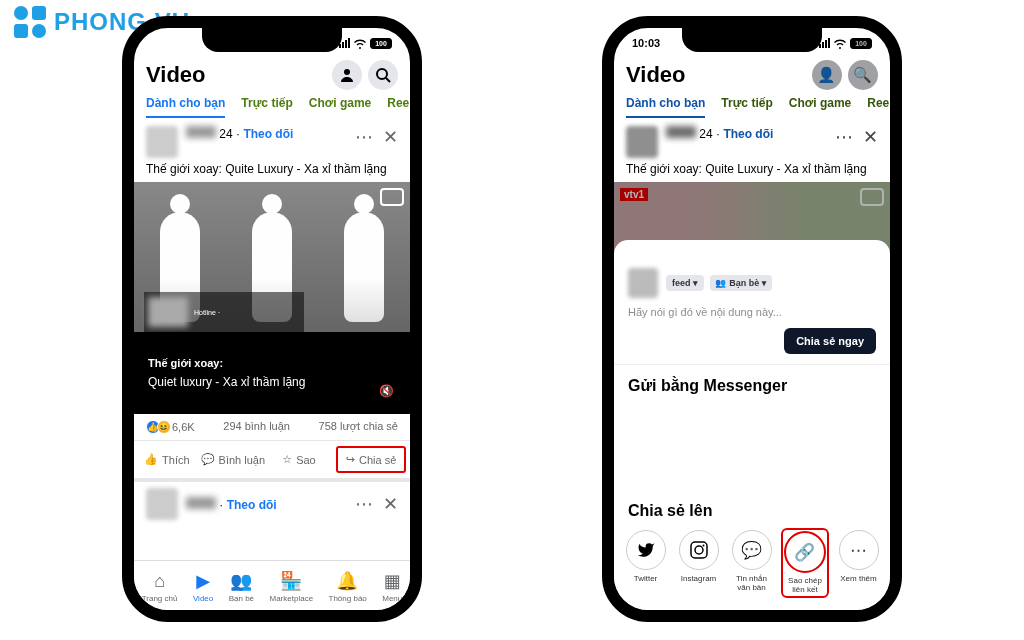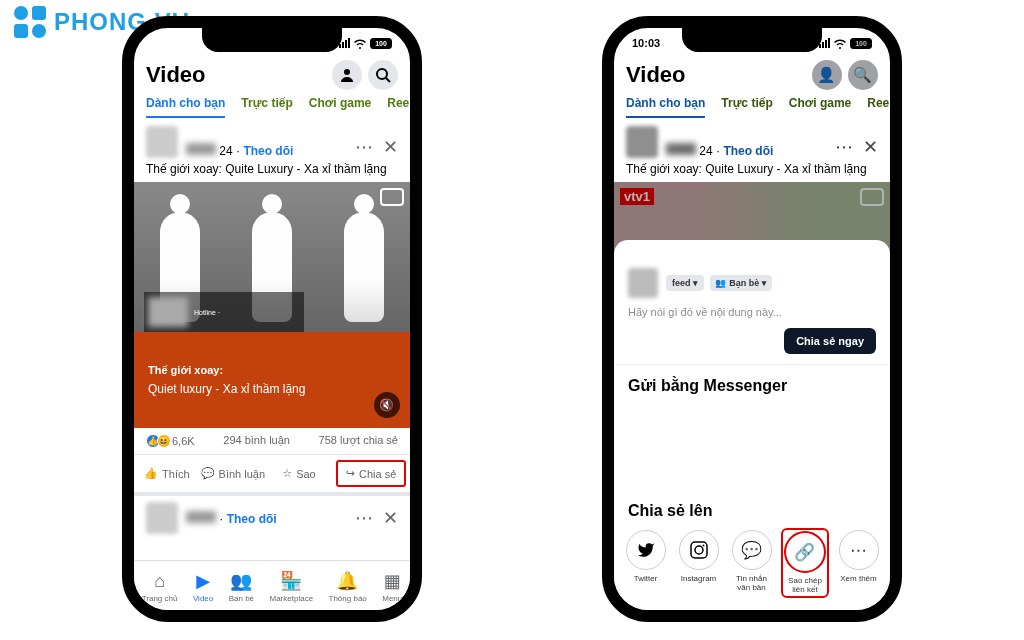--- a/index.html
+++ b/index.html
@@ -21,55 +21,55 @@
   .sigbar{display:flex;gap:1px;align-items:flex-end}
   .sigbar span{width:2px;background:#000}
   .sigbar span:nth-child(1){height:4px}.sigbar span:nth-child(2){height:6px}.sigbar span:nth-child(3){height:8px}.sigbar span:nth-child(4){height:10px}
   .header{display:flex;justify-content:space-between;align-items:center;padding:2px 12px 0}
   .header-title{font-size:22px;font-weight:700}
   .header-icons{display:flex;gap:6px}
   .circ-btn{width:30px;height:30px;border-radius:50%;background:#e4e6eb;display:flex;align-items:center;justify-content:center;font-size:15px}
   .tabs{display:flex;gap:16px;padding:6px 12px 0;font-size:12px;font-weight:600;white-space:nowrap;overflow:hidden}
   .tab{color:#4d7c0f;padding-bottom:6px}
   .tab.active{color:#1877f2;border-bottom:2px solid #1877f2}
-  .post-head{display:flex;align-items:flex-end;padding:8px 12px 4px;gap:8px}
+  .post-head{display:flex;align-items:flex-start;padding:8px 12px 4px;gap:8px}
   .avatar-blur{width:32px;height:32px;background:#ccc;filter:blur(2px);border-radius:4px}
   .ph-text{flex:1;font-size:12px}
   .ph-name{filter:blur(3px);background:#999;color:#999;width:30px;height:12px;display:inline-block}
   .follow{color:#1877f2;font-weight:600}
   .ph-actions{display:flex;gap:10px;font-size:18px;color:#65676b}
   .caption{padding:0 12px 6px;font-size:12px}
   .video-area{height:150px;background:#3a3a3a;position:relative;overflow:hidden}
   .robots{position:absolute;inset:0;background:linear-gradient(#888,#666);display:flex;justify-content:space-around;align-items:flex-end;padding-bottom:10px}
   .robot{width:40px;height:110px;background:linear-gradient(#fefefe 60%,#e0e0e0);border-radius:20px 20px 8px 8px;position:relative}
   .robot::before{content:"";position:absolute;top:-18px;left:10px;width:20px;height:20px;border-radius:50%;background:#fefefe}
   .pip{position:absolute;top:6px;right:6px;width:24px;height:18px;border:2px solid #fff;border-radius:4px}
   .overlay-card{position:absolute;bottom:0;left:10px;width:160px;height:40px;background:#0008;display:flex;align-items:center;gap:6px;padding:4px}
   .oc-blur{width:40px;height:30px;background:#aaa;filter:blur(3px)}
   .oc-text{color:#fff;font-size:7px}
-  .red-banner{background:#c2410c;color:#fff;padding:32px 14px;position:relative}
+  .red-banner{background:#000000;color:#fff;padding:25px 14px;position:relative}
   .rb-small{font-size:11px;font-weight:600;margin-bottom:6px}
   .rb-big{font-size:12px;font-weight:400}
   .mute{position:absolute;bottom:10px;right:10px;width:26px;height:26px;border-radius:50%;background:#000a;color:#fff;display:flex;align-items:center;justify-content:center;font-size:12px}
   .stats{display:flex;justify-content:space-between;padding:6px 12px;font-size:11px;color:#65676b}
   .reacts{display:flex;align-items:center;gap:4px}
   .react-ico{display:flex}
   .react-ico span{width:14px;height:14px;border-radius:50%;font-size:9px;display:inline-flex;align-items:center;justify-content:center;margin-right:-3px;border:1px solid #fff}
   .actions{display:flex;border-top:1px solid #e4e6eb;padding:4px 0}
   .act{flex:1;display:flex;align-items:center;justify-content:center;gap:4px;font-size:11px;color:#65676b;padding:5px 0}
   .act.highlight{border:2px solid #e40000;border-radius:3px;margin:1px 4px}
   .next-post{display:flex;align-items:center;padding:6px 12px;gap:8px;border-top:4px solid #e4e6eb}
   .bottom-nav{position:absolute;bottom:0;left:0;right:0;height:50px;background:#fff;border-top:1px solid #ddd;display:flex;justify-content:space-around;align-items:center;padding-top:2px}
   .nav-item{display:flex;flex-direction:column;align-items:center;font-size:8px;color:#65676b;gap:2px}
   .nav-item.active{color:#1877f2}
   .nav-ico{font-size:18px}
   
   .dimmed{filter:brightness(.7)}
   .video2{height:110px;background:linear-gradient(90deg,#caa 30%,#ab9 70%);position:relative}
-  .vtv{position:absolute;top:6px;left:6px;background:#e00;color:#fff;font-size:13px;padding:1px 4px;font-weight:700}
+  .vtv{position:absolute;top:6px;left:6px;background:#e00;color:#fff;font-size:10px;padding:1px 4px;font-weight:700}
   .sheet{position:absolute;bottom:0;left:0;right:0;background:#fff;border-radius:14px 14px 0 0;height:370px;padding:24px 0 0;display:flex;flex-direction:column;z-index:15}
   .sheet-compose{padding:4px 14px 10px;border-bottom:1px solid #eee}
   .sc-top{display:flex;gap:8px;align-items:center}
   .sc-blur{width:30px;height:30px;background:#bbb;filter:blur(2px);border-radius:4px}
   .chip{font-size:9px;background:#e4e6eb;border-radius:4px;padding:3px 6px;color:#333;font-weight:600}
   .sc-placeholder{color:#8a8d91;font-size:11px;margin:8px 0 10px}
   .share-now{background:#0f172a;color:#fff;font-weight:600;font-size:11px;padding:7px 12px;border-radius:6px;float:right}
   .sec-title{font-size:16px;font-weight:700;padding:12px 14px 2px;clear:both}
   .mess-blank{flex:1}
   .share-row{display:flex;gap:10px;padding:8px 10px 14px;justify-content:space-around}

